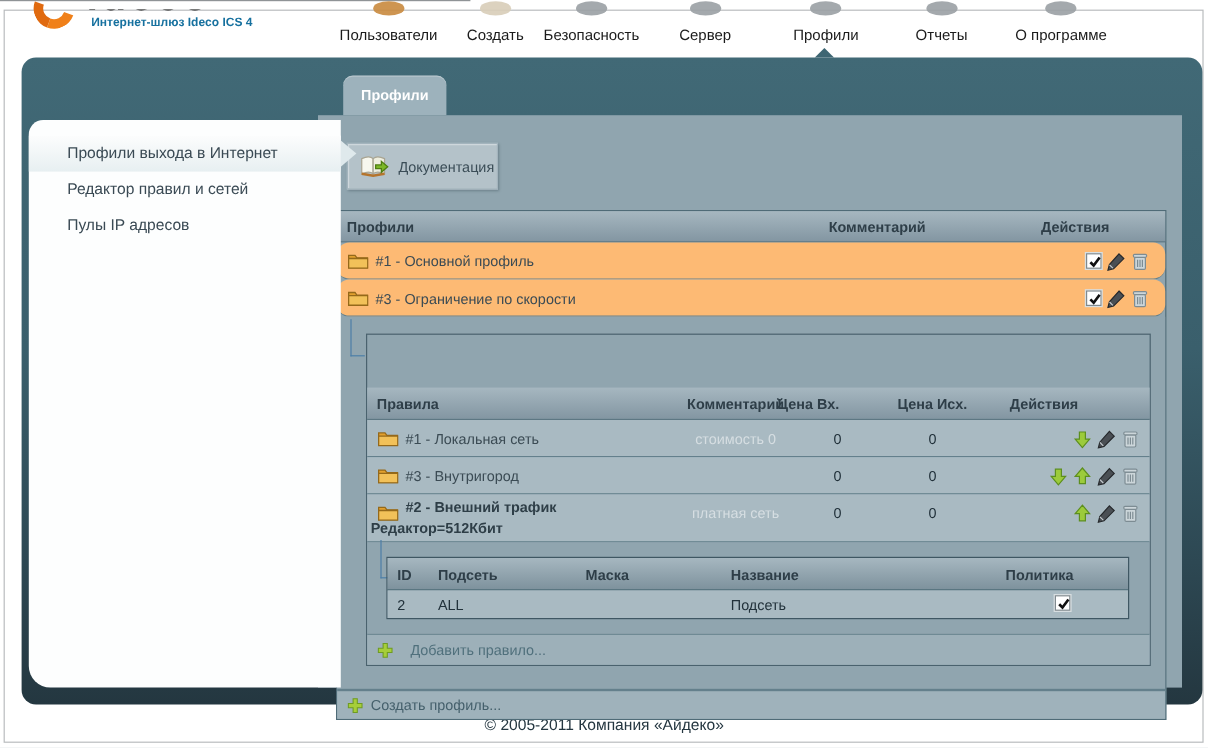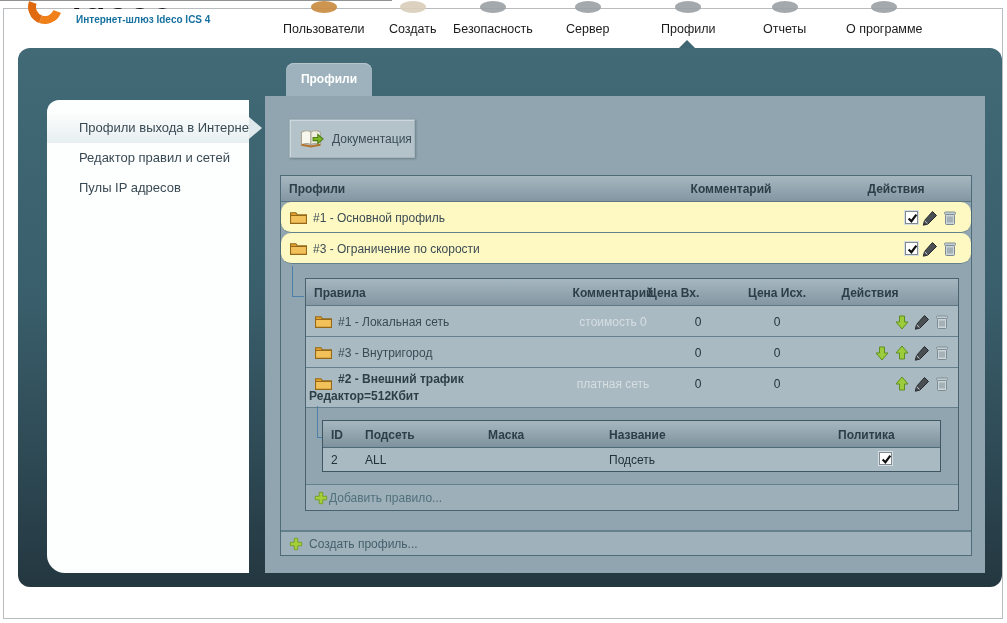--- a/index.html
+++ b/index.html
@@ -33,21 +33,21 @@
   .nav-pointer { position:absolute; left:679px; top:40px; width:0; height:0;
     border-left:8px solid transparent; border-right:8px solid transparent; border-bottom:8px solid #3e6673; }
 
   
   .panel { position:absolute; left:18px; top:48px; width:984px; height:539px; border-radius:12px;
     background:linear-gradient(180deg,#416976 0%,#3a5f6c 45%,#2d4853 78%,#243740 100%); }
   .tab { position:absolute; left:286px; top:63px; width:86px; height:33px; border-radius:8px 8px 0 0;
     background:#9db2bc; box-shadow:inset 0 1px 0 #b6c5cc; color:#fff; font-weight:bold;
     text-align:center; line-height:33px; cursor:pointer; }
   .content { position:absolute; left:265px; top:96px; width:720px; height:477px; background:#90a5af; z-index:1; }
-  .sidebar { position:absolute; left:47px; top:100px; width:202px; height:473px; background:#fdfefe;
+  .sidebar { position:absolute; left:24px; top:100px; width:260px; height:473px; background:#fdfefe;
     border-radius:12px 0 0 18px; z-index:5; }
   .sidebar ul { list-style:none; margin-top:13px; }
   .sidebar li { position:relative; height:30px; line-height:30px; padding-left:32px;
     font-size:13px; color:#3a4a54; cursor:pointer; white-space:nowrap; }
   .sidebar li.selected { background:linear-gradient(#fcfdfd,#e7eff1); }
   .sidebar li.selected::after { content:""; position:absolute; right:-13px; top:4px; width:0; height:0;
     border-top:11px solid transparent; border-bottom:11px solid transparent; border-left:13px solid #dfe9ec; }
 
   
   .doc-btn { position:absolute; left:24px; top:23px; width:126px; height:39px;
@@ -56,32 +56,32 @@
 
   
   .ptable { position:absolute; left:15px; top:79px; width:692px; border:1px solid #4f6b77; background:#90a5af; }
   .thead { position:relative; height:26px; background:linear-gradient(#a6b7c0,#8396a2);
     border-bottom:1px solid #5d7783; font-weight:bold; color:#2e3e48; }
   .thead span { position:absolute; top:6px; }
   .th-name { left:8px; }
   .th-comment { left:380px; width:140px; text-align:center; }
   .th-actions { left:565px; width:100px; text-align:center; }
 
-  .prow { position:relative; height:31px; background:#fef9c3; border-bottom:1px solid #64808c;border-radius:10px; }
+  .prow { position:relative; height:31px; background:#fdba74; border-bottom:1px solid #64808c;border-radius:10px; }
   .row-name { position:absolute; left:32px; top:9px; color:#3b4b54; white-space:nowrap; }
   .folder { position:absolute; left:9px; top:8px; }
   .actions { position:absolute; right:13px; top:7px; display:flex; gap:4px; align-items:center; height:17px; }
 
   .expanded { position:relative; background:#90a5af; padding:14px 12px 19px 24px; border-bottom:1px solid #64808c; }
   .connector { position:absolute; left:11px; top:2px; width:12px; height:31px;
     border-left:1px solid #4d7fa8; border-bottom:1px solid #4d7fa8; }
 
   .rtable { position:relative; border:1px solid #4a626e; }
   .thead2 { position:relative; height:27px; background:linear-gradient(#a6b7c0,#8396a2);
-    border-bottom:1px solid #5d7783; font-weight:bold; color:#2e3e48; }
+    border-bottom:1px solid #5d7783; font-weight:bold; color:#2e3e48;margin-top:44px; }
   .thead2 span { position:absolute; top:7px; }
   .th2-name { left:8px; }
   .th2-comment { left:237px; width:140px; text-align:center; }
   .th2-pin   { left:342px; width:100px; text-align:left; }
   .th2-pout  { left:421px; width:100px; text-align:center; }
   .th2-act   { left:514px; width:100px; text-align:center; }
 
   .rrow { position:relative; height:31px; background:#a9bac2; border-bottom:1px solid #64808c; }
   .rrow.tall { height:40px; }
   .rrow .comment { position:absolute; left:237px; width:140px; top:9px; text-align:center; color:#d6dee2; white-space:nowrap; }
@@ -99,21 +99,21 @@
     border-bottom:1px solid #4f6b77; font-weight:bold; color:#2e3e48; }
   .sthead span { position:absolute; top:7px; }
   .sh-id { left:8px; } .sh-subnet { left:42px; } .sh-mask { left:165px; } .sh-name { left:286px; }
   .sh-policy { left:515px; width:95px; text-align:left; }
   .srow { position:relative; height:23px; background:#a9bac2; color:#22323b; }
   .srow span { position:absolute; top:5px; }
   .sv-id { left:8px; } .sv-subnet { left:42px; } .sv-mask { left:165px; } .sv-name { left:286px; }
   .sv-policy { left:556px; top:4px !important; }
 
   .add-row { height:26px; background:#9db0b9; border-top:1px solid #64808c;
-    display:flex; align-items:center; gap:1px; padding-left:8px; color:#50707c; cursor:pointer; }
+    display:flex; align-items:center; gap:14px; padding-left:8px; color:#50707c; cursor:pointer; }
   .create-row { height:24px; background:#9fb2bb; border-top:1px solid #64808c;
     display:flex; align-items:center; gap:6px; padding-left:8px; color:#45606c; cursor:pointer; }
 
   
   .checkbox { display:inline-block; width:13px; height:13px; background:#fff; border:1px solid #808a8f;
     box-shadow:0 0 0 1px #d7dee1; position:relative; cursor:pointer; }
   .checkbox svg { position:absolute; left:1px; top:1px; }
   .icon-btn { display:inline-flex; cursor:pointer; }
 
   .footer { position:absolute; left:0; top:596px; width:100%; text-align:center;
@@ -394,13 +394,14 @@
 
       <div class="create-row">
         <svg width="14" height="14" viewBox="0 0 16 16">
           <path d="M6 1.5 h4 v4.5 h4.5 v4 h-4.5 v4.5 h-4 v-4.5 h-4.5 v-4 h4.5 z" fill="#a6ce39" stroke="#6e9b22"></path>
         </svg>
         <span>Создать профиль...</span>
       </div>
     </div>
   </div>
 
+  <div class="footer">© 2005-2011 Компания «Айдеко»</div>
 </div>
 
 </body></html>

